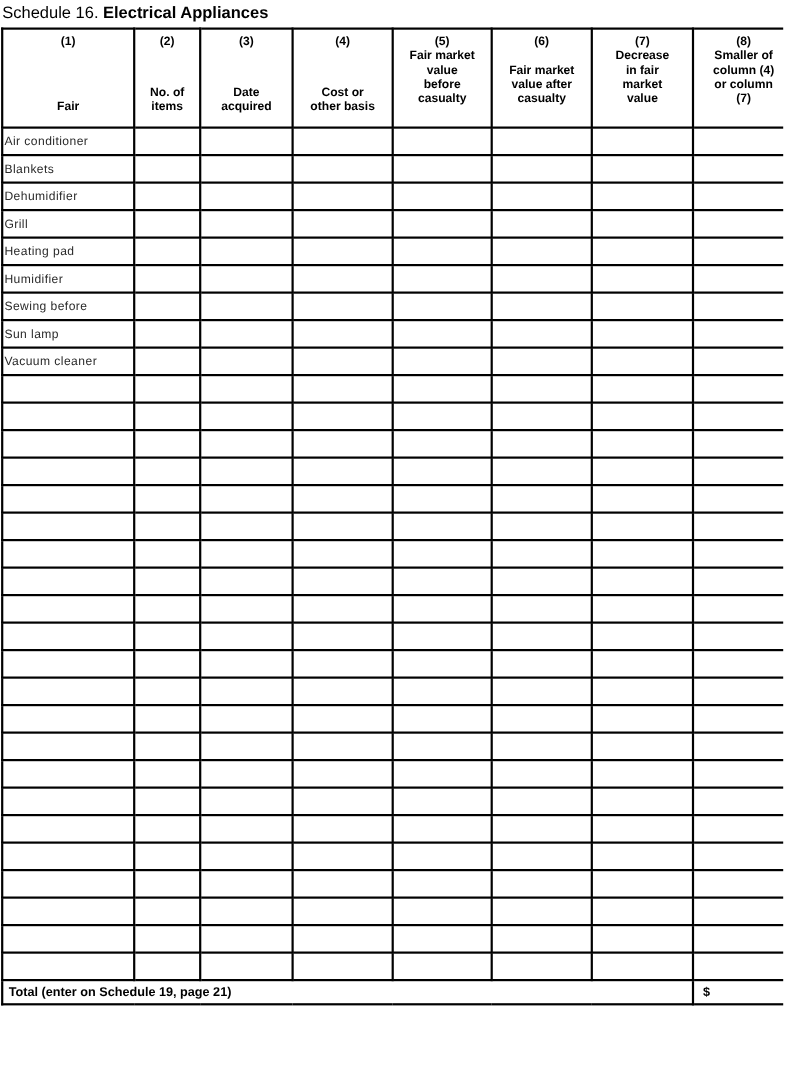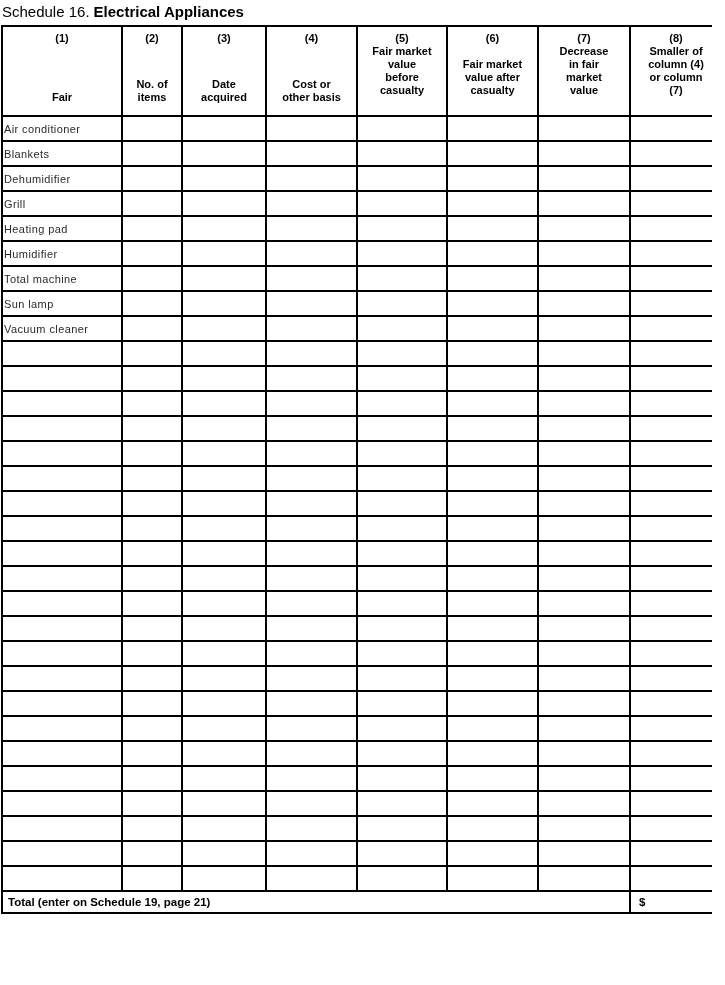--- a/index.html
+++ b/index.html
@@ -228,21 +228,21 @@
           <td class="item-cell">Humidifier</td>
           <td></td>
           <td></td>
           <td></td>
           <td></td>
           <td></td>
           <td></td>
           <td></td>
         </tr>
         <tr>
-          <td class="item-cell">Total machine</td>
+          <td class="item-cell">Sewing before</td>
           <td></td>
           <td></td>
           <td></td>
           <td></td>
           <td></td>
           <td></td>
           <td></td>
         </tr>
         <tr>
           <td class="item-cell">Sun lamp</td>

